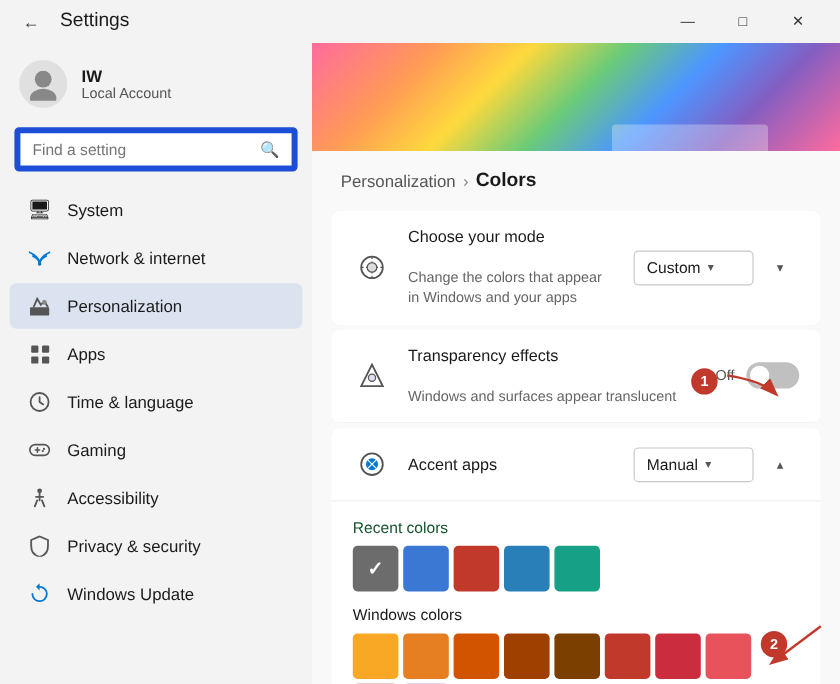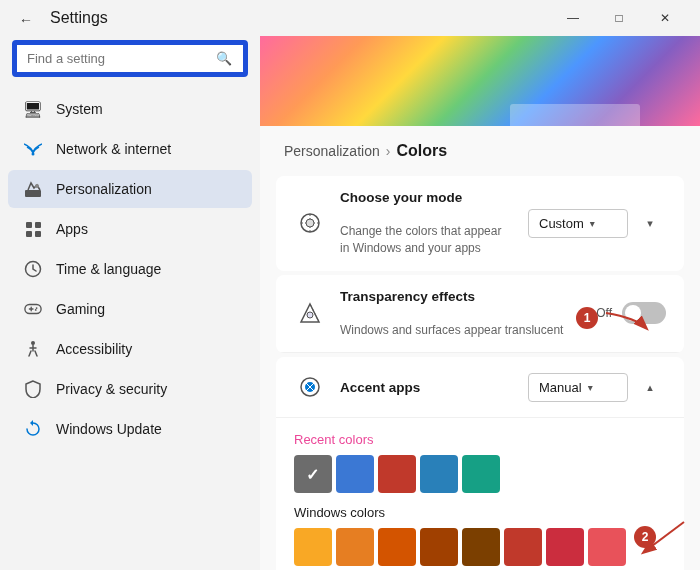--- a/index.html
+++ b/index.html
@@ -190,21 +190,21 @@
       width: 32px;
       height: 32px;
       display: flex;
       align-items: center;
       justify-content: center;
       font-size: 20px;
       color: #555;
       flex-shrink: 0;
     }
     .row-text { flex: 1; }
-    .row-title { font-size: 13.5px; font-weight: 700; color: #1a1a1a; }
+    .row-title { font-size: 13.5px; font-weight: 400; color: #1a1a1a; }
     .row-desc { font-size: 12px; color: #666; margin-top: 18px; line-height: 1.4; }
     .row-control {
       display: flex;
       align-items: center;
       gap: 6px;
       flex-shrink: 0;
     }
     .dropdown {
       display: flex;
       align-items: center;
@@ -265,21 +265,21 @@
       padding: 14px 18px;
       gap: 14px;
       border-bottom: 1px solid #f0f0f0;
     }
     .accent-body {
       padding: 14px 18px;
     }
     .colors-label {
       font-size: 13px;
       font-weight: 500;
-      color: #ec4899;
+      color: #14532d;
       margin-bottom: 8px;
     }
     .color-grid {
       display: flex;
       gap: 4px;
       flex-wrap: nowrap;
       margin-bottom: 12px;
     }
     .color-swatch {
       width: 38px;
@@ -343,20 +343,32 @@
     <div class="titlebar-controls">
       <div class="title-btn">—</div>
       <div class="title-btn">□</div>
       <div class="title-btn close">✕</div>
     </div>
   </div>
 
   <div class="content">
 
     <div class="sidebar">
+      <div class="user-section">
+        <div class="avatar">
+          <svg width="28" height="28" viewBox="0 0 28 28" fill="none">
+            <circle cx="14" cy="10" r="7" fill="#888"></circle>
+            <ellipse cx="14" cy="26" rx="11" ry="8" fill="#888"></ellipse>
+          </svg>
+        </div>
+        <div class="user-info">
+          <span class="user-name">IW</span>
+          <span class="user-type">Local Account</span>
+        </div>
+      </div>
       <div class="search-box">
         <input class="search-input" type="text" placeholder="Find a setting" style="">
         <span class="search-icon">🔍</span>
       </div>
 
       <div class="nav-item">
         <span class="nav-icon">🖥</span>
         <span class="nav-label">System</span>
       </div>
       <div class="nav-item">

